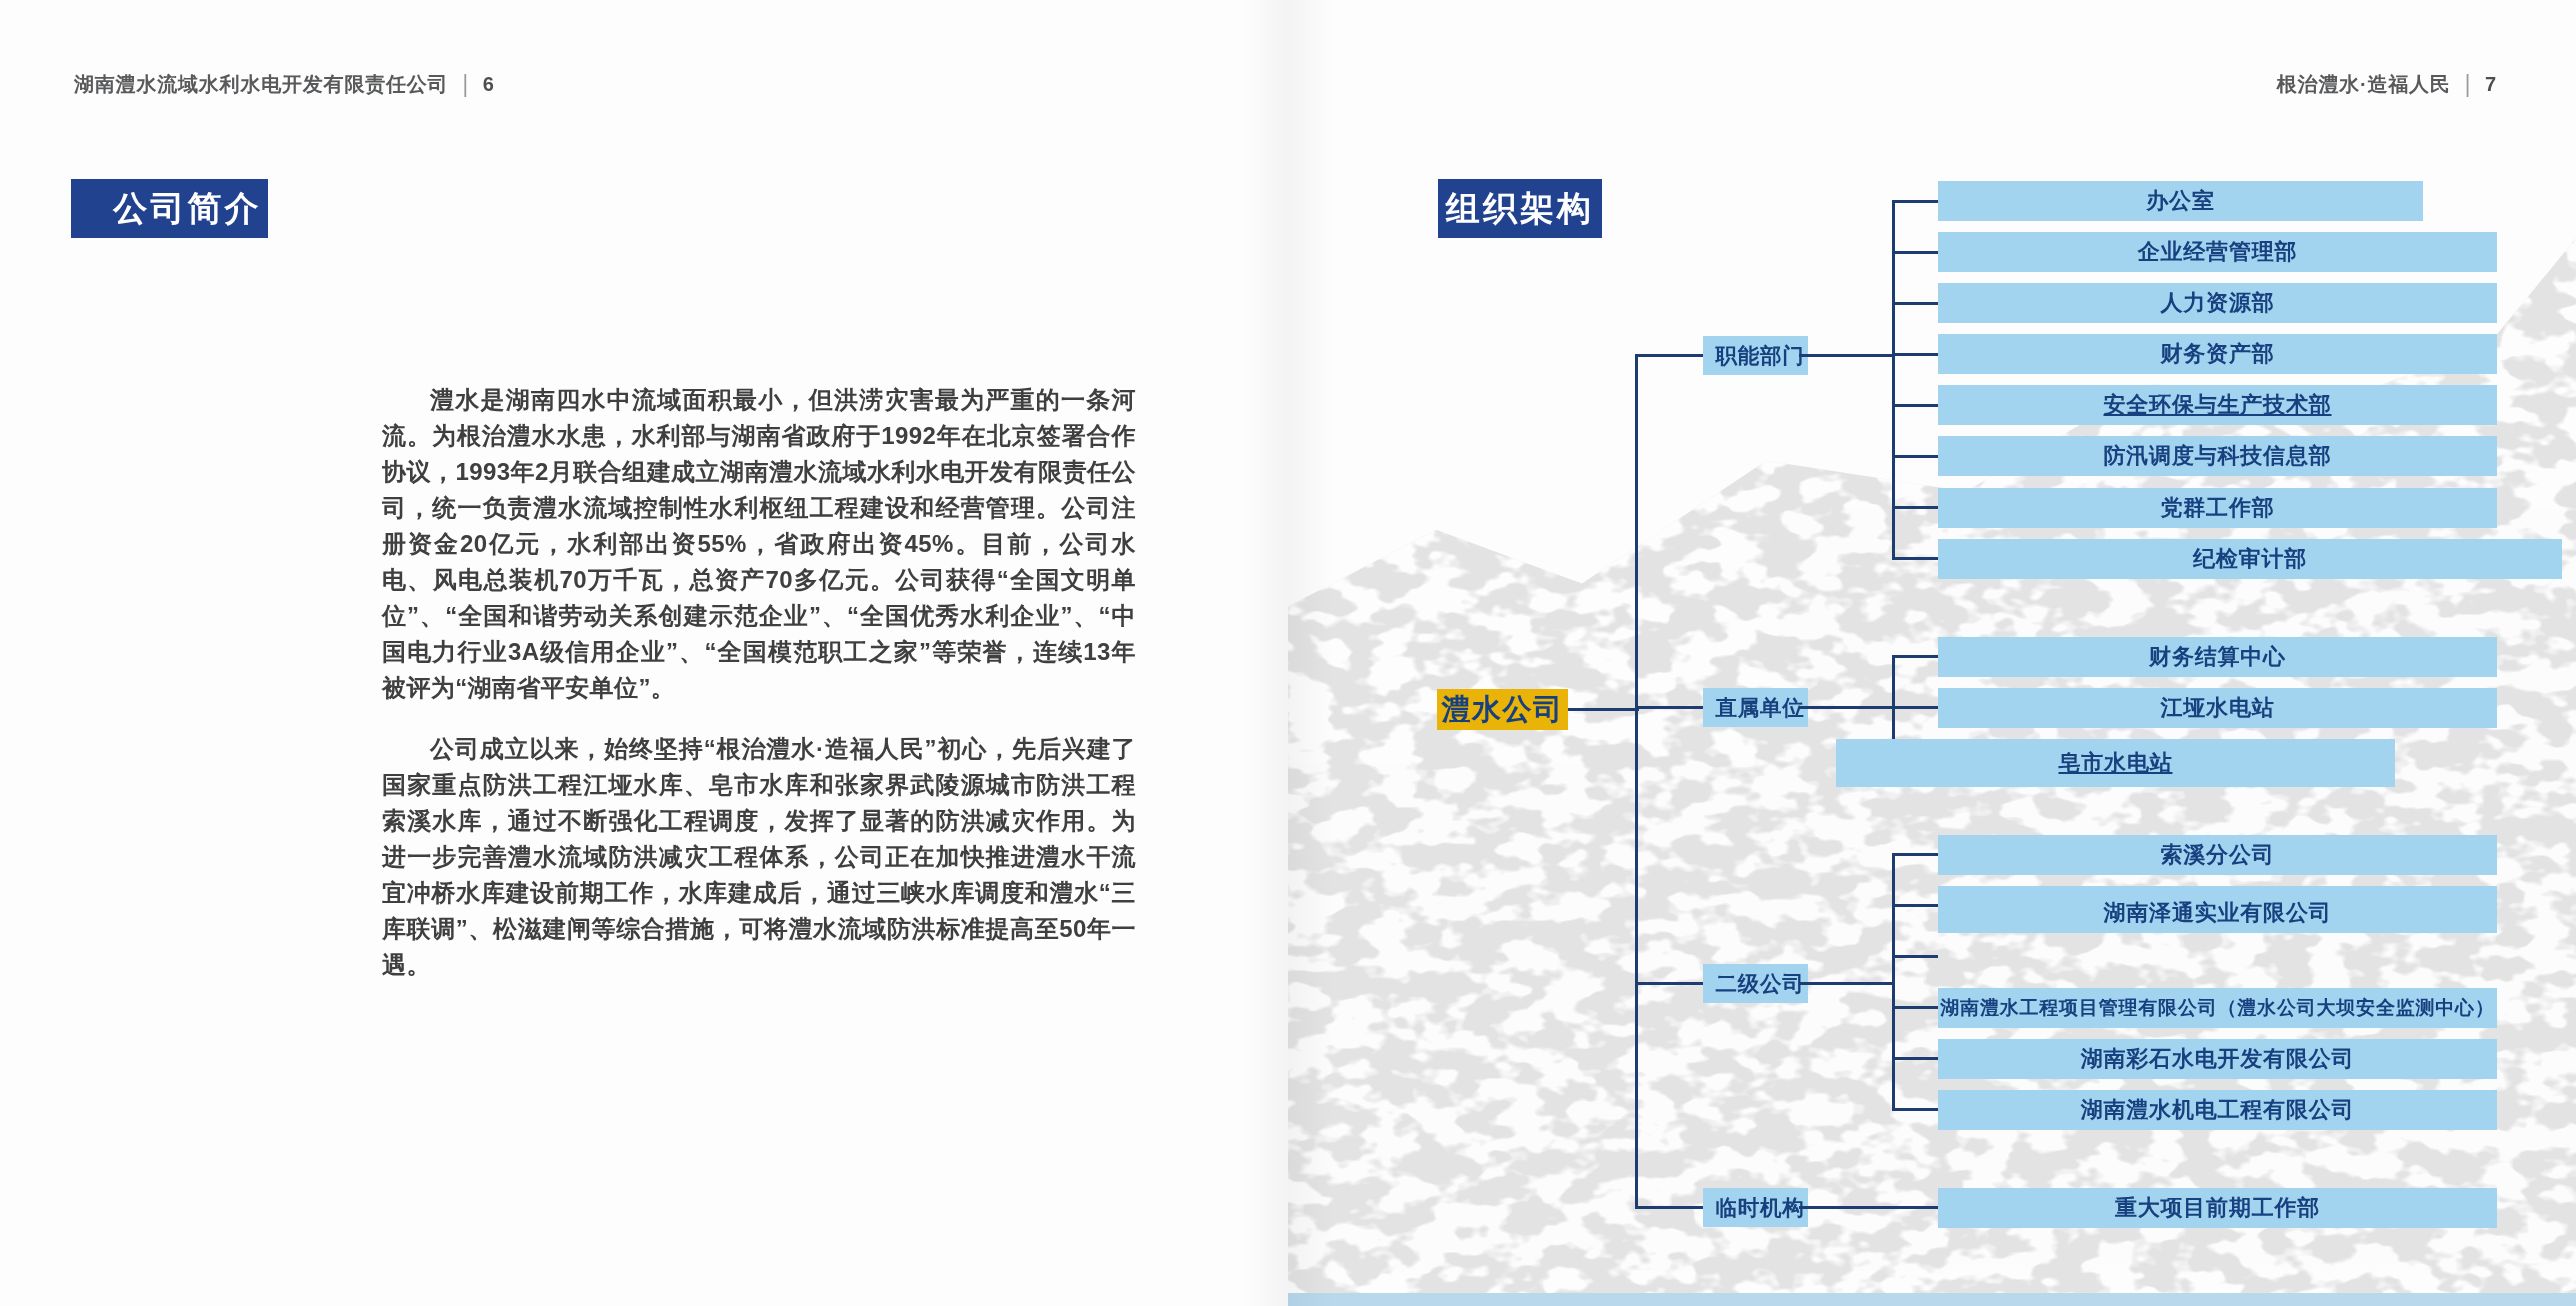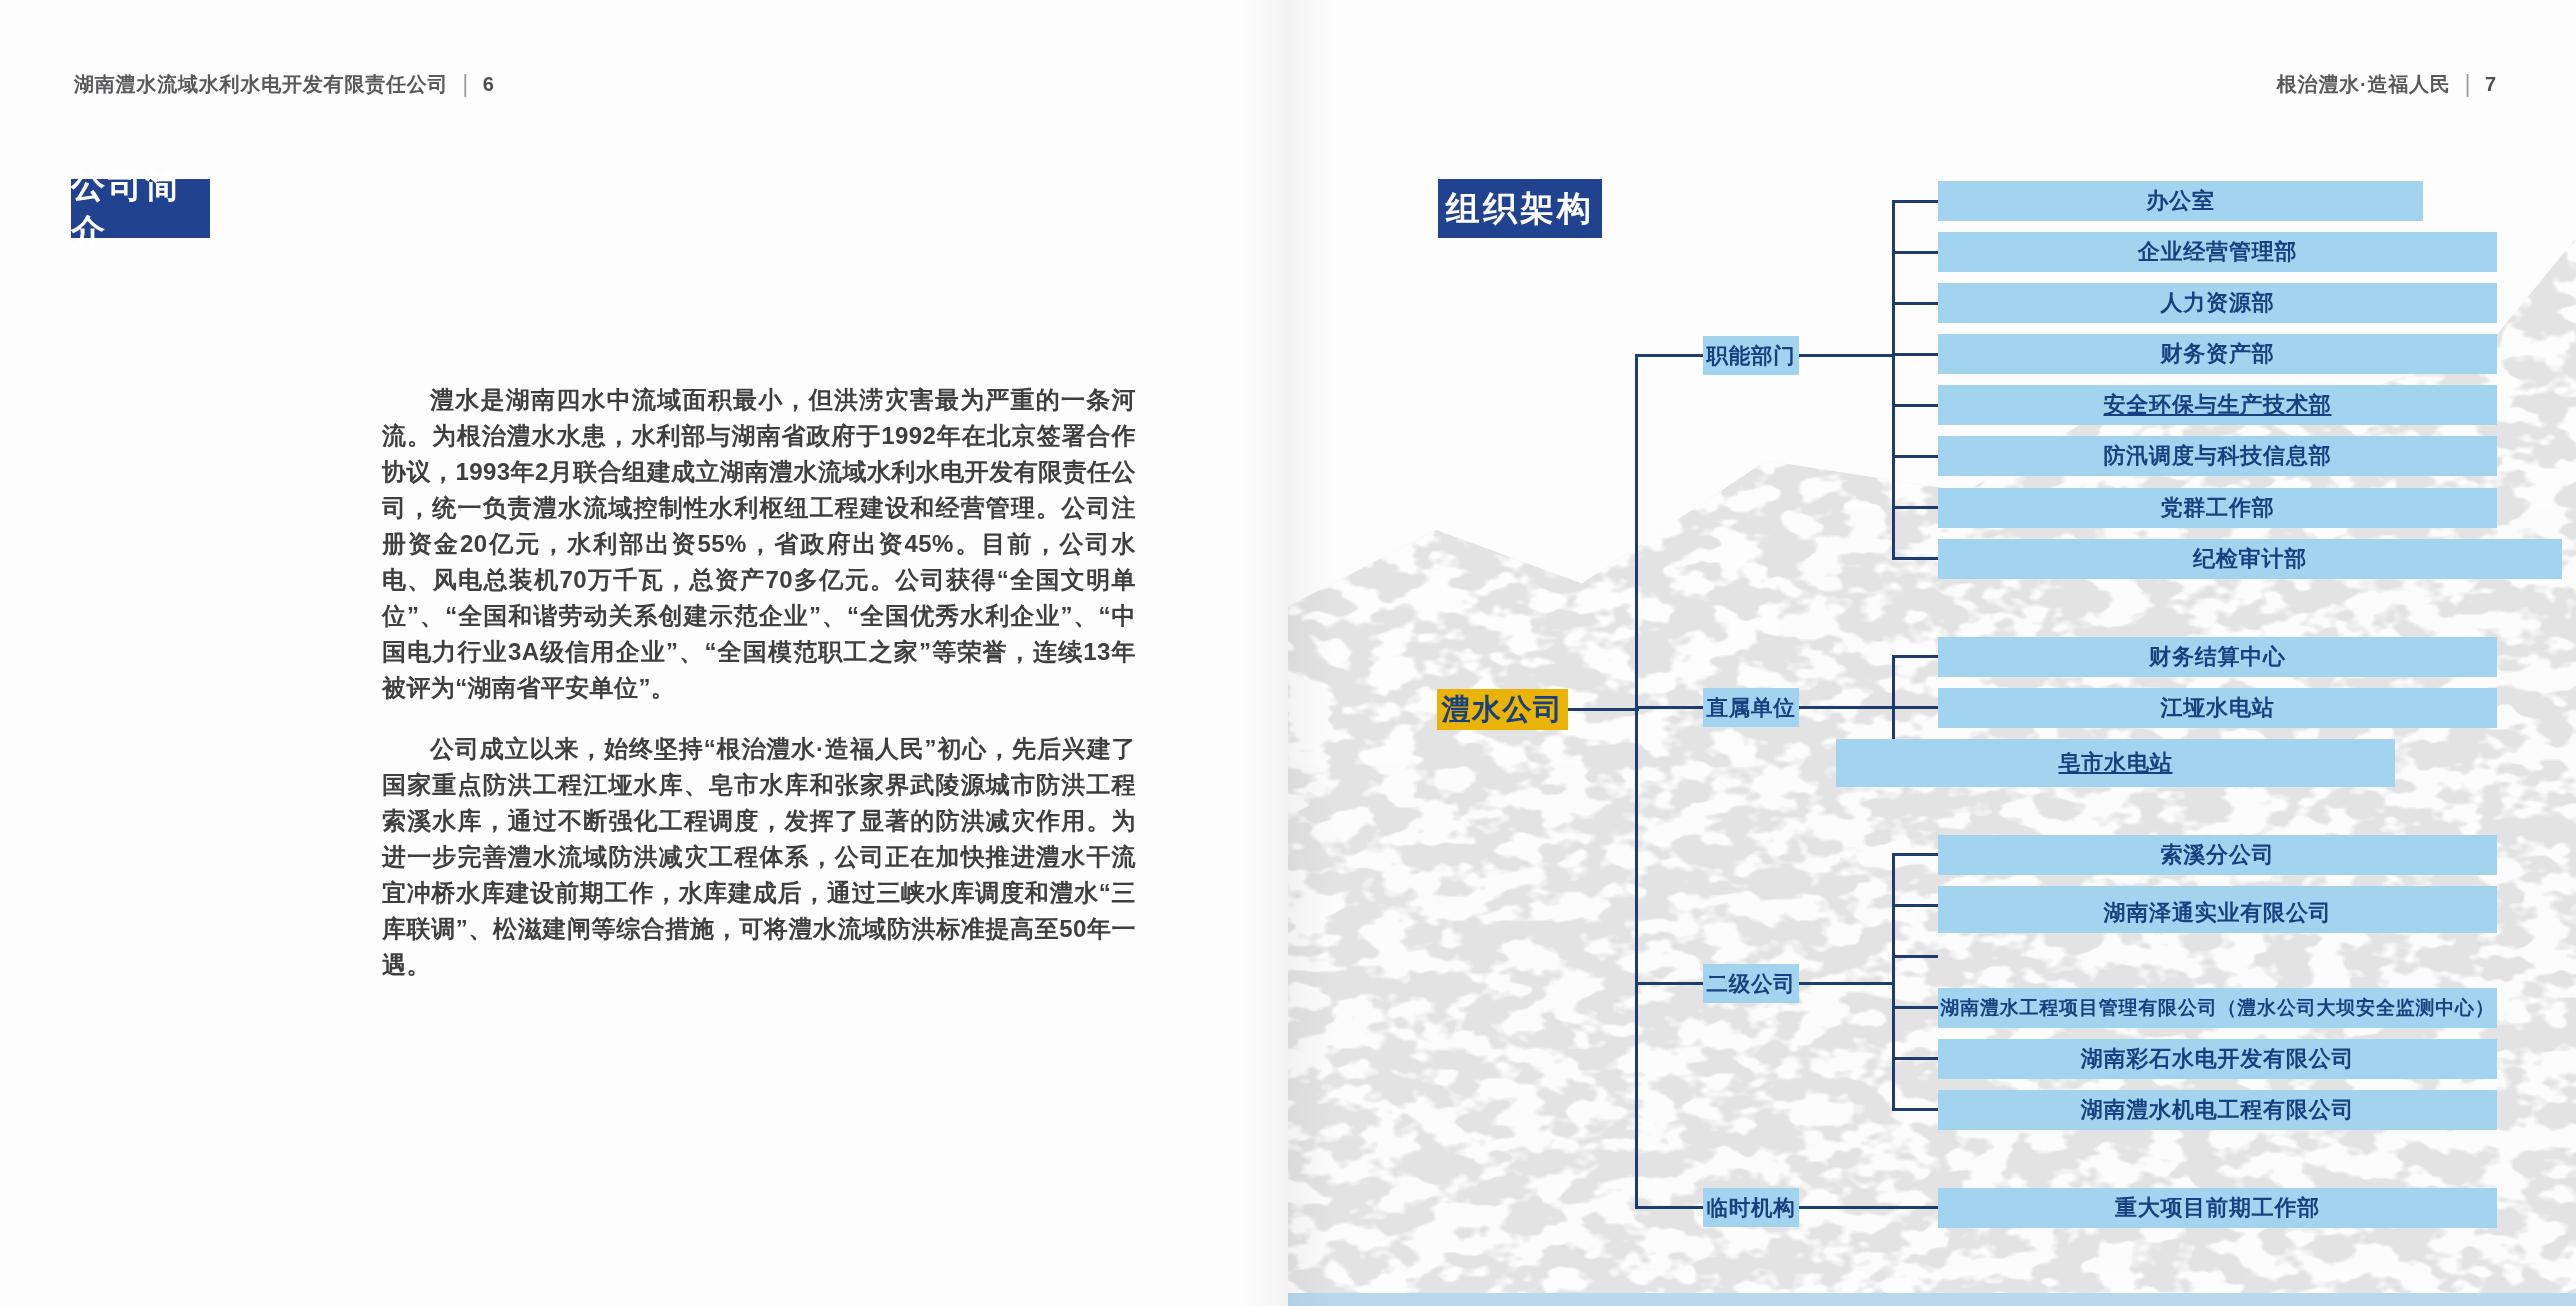--- a/index.html
+++ b/index.html
@@ -15,39 +15,39 @@
        font-size:20px;font-weight:bold;color:#58595b;letter-spacing:0.8px;}
   .hdr-left{left:74px;}
   .hdr-right{right:79px;}
   .hdr .divider{font-weight:400;color:#9a9a9a;font-size:21.5px;transform:scaleY(1.15);}
   .hdr .pagenum{font-weight:bold;color:#4d4e50;}
 
   
   .title-plate{position:absolute;top:179px;height:59px;background:#21428f;color:#ffffff;
        display:flex;align-items:center;justify-content:center;
        font-size:34px;font-weight:bold;letter-spacing:3.1px;}
-  .title-left{left:71px;width:139px;}
+  .title-left{left:71px;width:161px;padding-left:36px;}
   .title-right{left:1438px;width:164px;}
 
   
   .bodytext{position:absolute;left:382px;top:382px;width:754px;color:#3f3f3f;}
   .bodytext p{margin:0 0 25px 0;font-size:24px;line-height:36px;font-weight:600;
       text-align:justify;text-indent:2em;letter-spacing:0.4px;}
 
   
   .watermark{position:absolute;left:1288px;top:0;width:1288px;height:1306px;pointer-events:none;}
 
   
   .bottom-strip{position:absolute;left:1288px;top:1293px;width:1288px;height:13px;background:#b9d8ec;}
 
   
   .org-root{position:absolute;background:#eab308;color:#17407f;display:flex;align-items:center;
       justify-content:center;font-weight:bold;font-size:29px;letter-spacing:1.5px;}
   .org-branch{position:absolute;background:#a2d4f0;color:#17407f;display:flex;align-items:center;
-      justify-content:center;font-weight:bold;font-size:21.5px;letter-spacing:0.8px;}
+      justify-content:center;font-weight:bold;font-size:21.5px;letter-spacing:0.8px;padding-left:9px;}
   .org-child{position:absolute;background:#a2d4f0;color:#17407f;display:flex;align-items:center;
       justify-content:center;font-weight:bold;font-size:22px;letter-spacing:0.8px;white-space:nowrap;}
   .org-line{position:absolute;background:#1d3c6f;}
 </style>
 </head>
 <body>
 
 <div id="spread">
 
   <svg class="watermark" width="1288" height="1306" viewBox="0 0 1678 1701">

